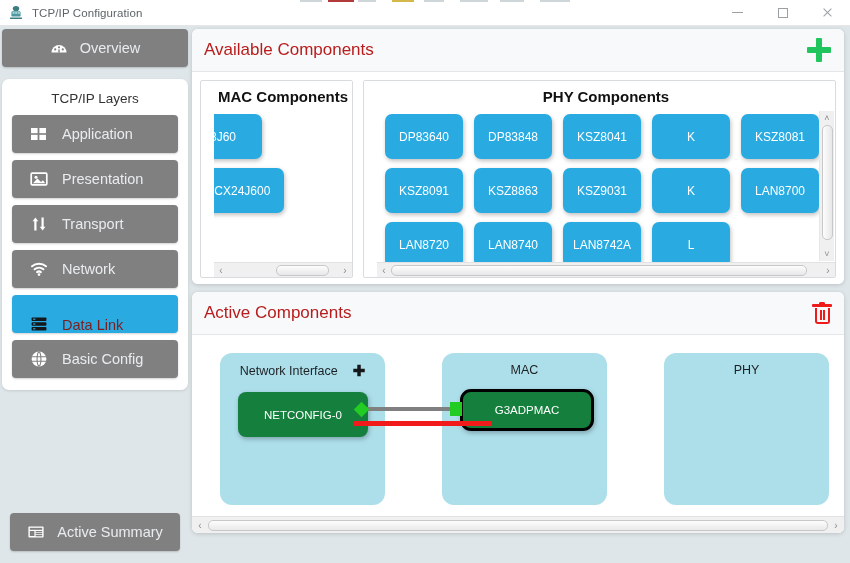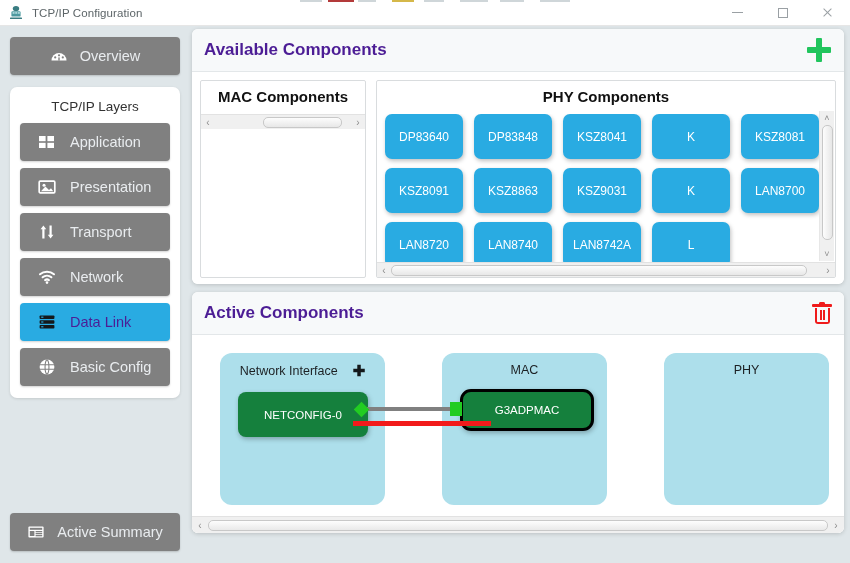--- a/index.html
+++ b/index.html
@@ -44,63 +44,63 @@
   
   #app {
     position:absolute; left:0; top:26px; width:850px; height:537px;
     background:#dfe6e9;
   }
 
   
   #sidebar {
     position:absolute; left:0; top:0; width:190px; height:537px;
     background:#dfe6e9;
-    padding:8px;
+    padding:0;
   }
   .side-btn {
     background:#808080; color:#e9ecef; border-radius:4px;
     height:38px; display:flex; align-items:center; padding-left:18px;
     font-size:14.5px; box-shadow:0 1px 2px rgba(0,0,0,.18);
   }
   .side-btn .s-ico { width:18px; height:18px; margin-right:14px; flex:0 0 18px; display:block; }
   #overview-btn { margin:3px 2px 0 2px; justify-content:center; padding-left:0; }
   #overview-btn .s-ico { margin-right:12px; }
 
   #layers-card {
     margin:12px 2px 0 2px; background:#ffffff; border-radius:7px;
     padding:10px 10px 12px 10px;
     box-shadow:0 1px 3px rgba(0,0,0,.12);
   }
   #layers-title {
     text-align:center; font-size:13.5px; color:#333; margin:2px 0 9px 0;
   }
   .layer-btn { margin-bottom:7px; }
   .layer-btn:last-child { margin-bottom:0; }
-  .layer-btn.active { background:#29abe2; color:#4c1d95; }
+  .layer-btn.active { background:#29abe2; color:#7f1d1d;align-items:flex-end; }
   .layer-btn.active .s-ico { filter:none; }
 
   #summary-btn {
     position:absolute; left:10px; bottom:12px; width:170px;
     justify-content:center; padding-left:0;
   }
   #summary-btn .s-ico { margin-right:12px; }
 
   
   #right { position:absolute; left:190px; top:0; width:660px; height:537px; padding:3px 6px 4px 2px; }
 
   .card {
     background:#ffffff; border-radius:6px; box-shadow:0 1px 4px rgba(0,0,0,.17);
     overflow:hidden; position:relative;
   }
   .card-head {
     height:43px; background:#f7f9fa; border-bottom:1px solid #e3e7e9;
     display:flex; align-items:center; padding:0 12px;
   }
   .card-head h2 {
-    margin:0; font-weight:700; font-size:17px; color:#4c1d95;
+    margin:0; font-weight:400; font-size:17px; color:#b91c1c;
   }
   .head-action { margin-left:auto; display:flex; align-items:center; }
 
   
   .plus-ico { width:26px; height:26px; position:relative; display:block; }
   .plus-ico:before, .plus-ico:after {
     content:""; position:absolute; background:#21c55d; border-radius:1px;
   }
   .plus-ico:before { left:10px; top:1px; width:6px; height:24px; }
   .plus-ico:after  { left:1px; top:10px; width:24px; height:6px; }
@@ -123,21 +123,21 @@
   }
   .trash-ico .body:before { left:3px; }
   .trash-ico .body:after  { left:6px; }
 
   
   #avail-card { height:255px; }
   #avail-body { display:flex; height:212px; padding:8px 8px 6px 8px; gap:10px; background:#fff; }
 
   .sub-panel {
     background:#ffffff; border:1px solid #d9dcde; border-radius:2px;
-    position:relative; display:flex; flex-direction:column;
+    position:relative; display:flex; flex-direction:column;padding-left:13px;
   }
   #mac-panel { width:233px; }
   #phy-panel { flex:1; }
 
   .sub-title { text-align:center; font-size:15px; font-weight:bold; color:#111; padding:7px 0 9px 0; }
 
   .chip-area { position:relative; flex:1; overflow:hidden; padding:0 0 0 8px; }
   .chip-grid { display:flex; flex-wrap:wrap; gap:9px 11px; }
   .chip {
     background:#29abe2; color:#ffffff; border-radius:7px;
@@ -365,20 +365,26 @@
         <h2>Available Components</h2>
         <div class="head-action">
           <span class="plus-ico"></span>
         </div>
       </div>
 
       <div id="avail-body">
 
         <div class="sub-panel" id="mac-panel">
           <div class="sub-title">MAC Components</div>
+          <div class="chip-area">
+            <div class="chip-grid" id="mac-chips">
+              <div class="chip" style="width:62px">8J60</div>
+              <div class="chip" style="width:100px">ENCX24J600</div>
+            </div>
+          </div>
           <div class="hscroll">
             <div class="arrow">‹</div>
             <div class="track">
               <div class="thumb" style="left:48px;right:9px;"></div>
             </div>
             <div class="arrow">›</div>
           </div>
         </div>
 
         <div class="sub-panel" id="phy-panel">

